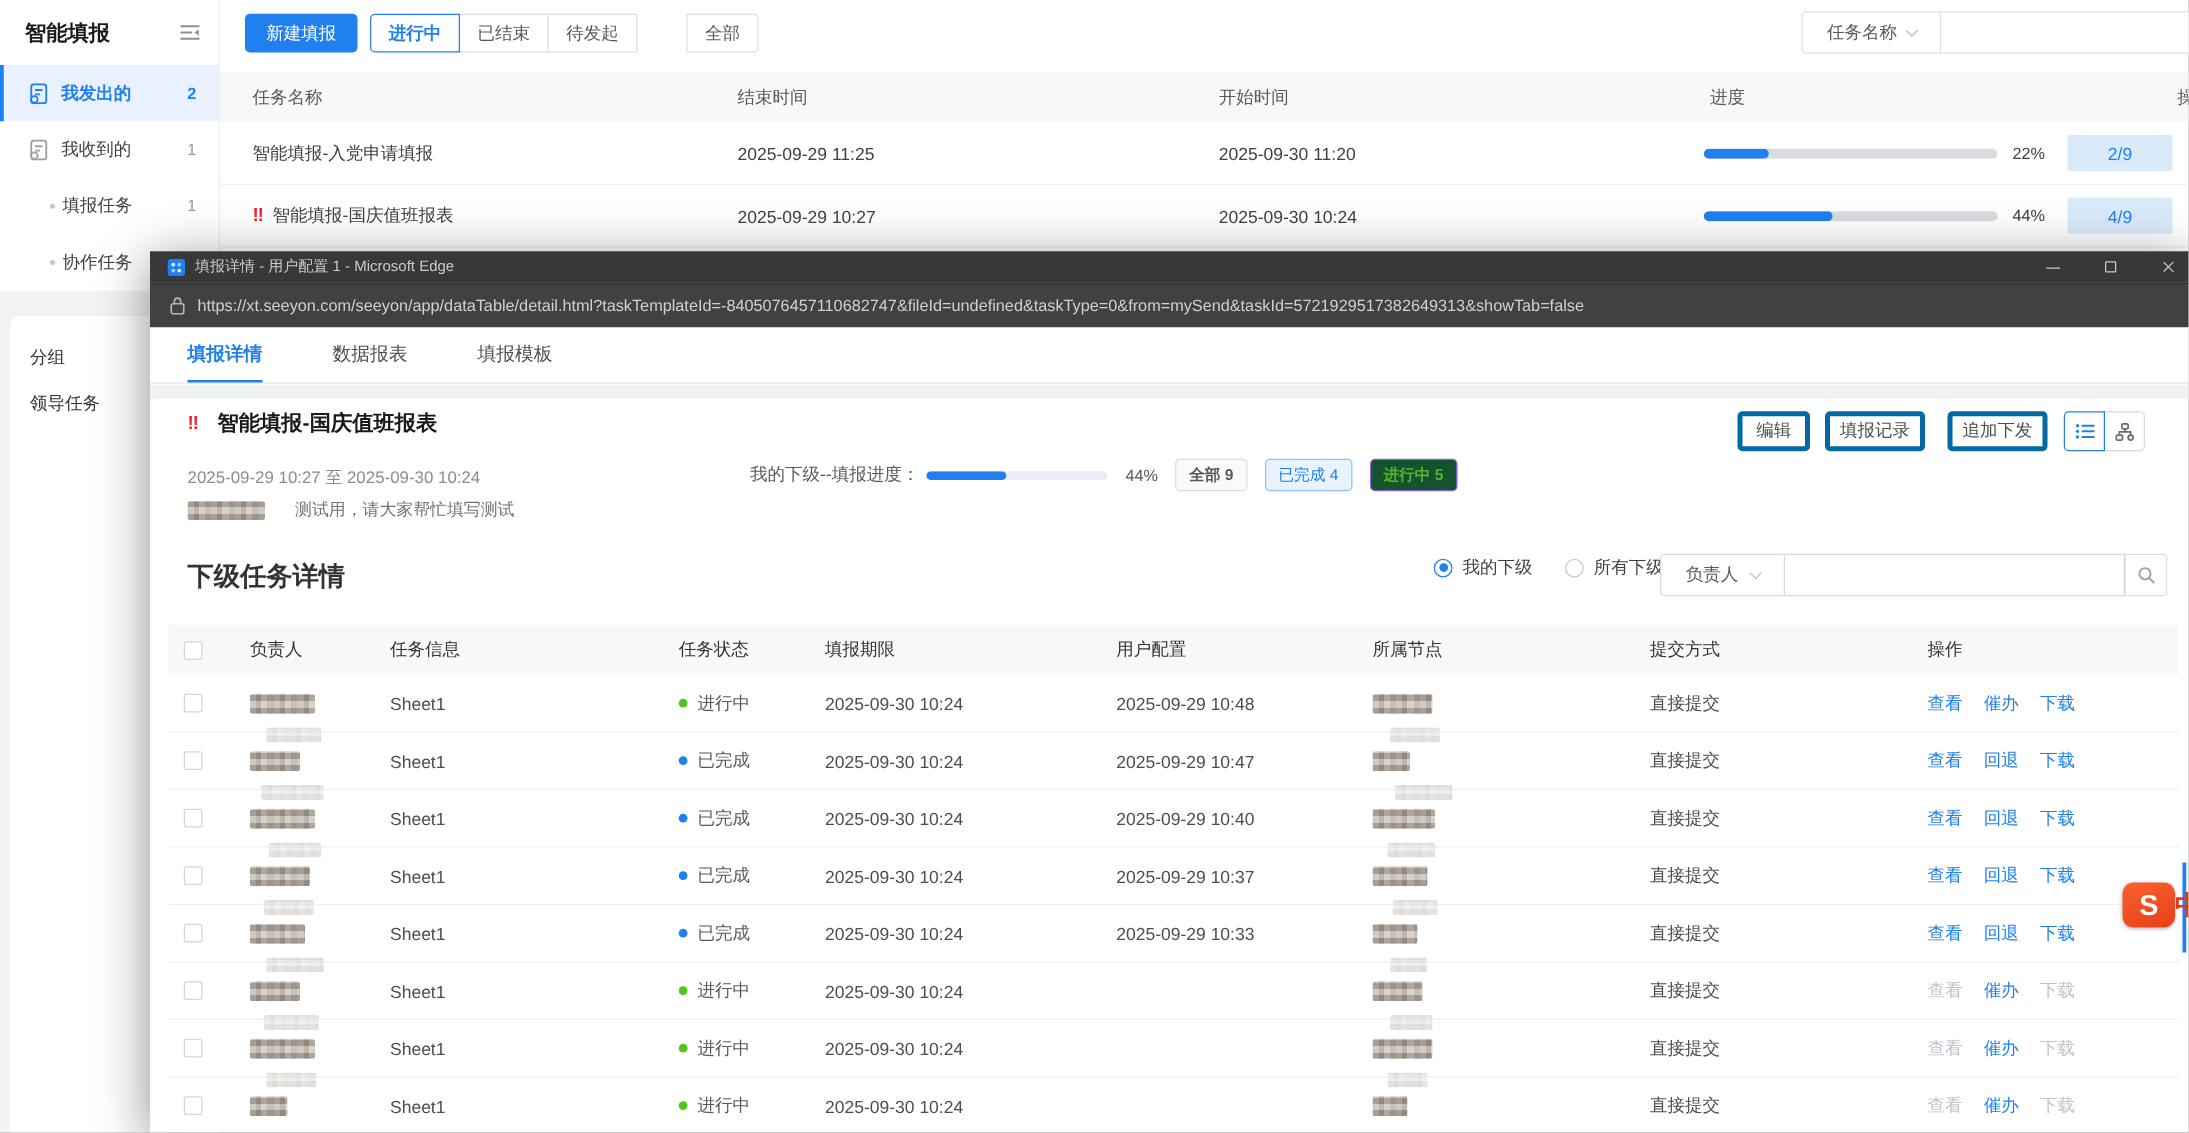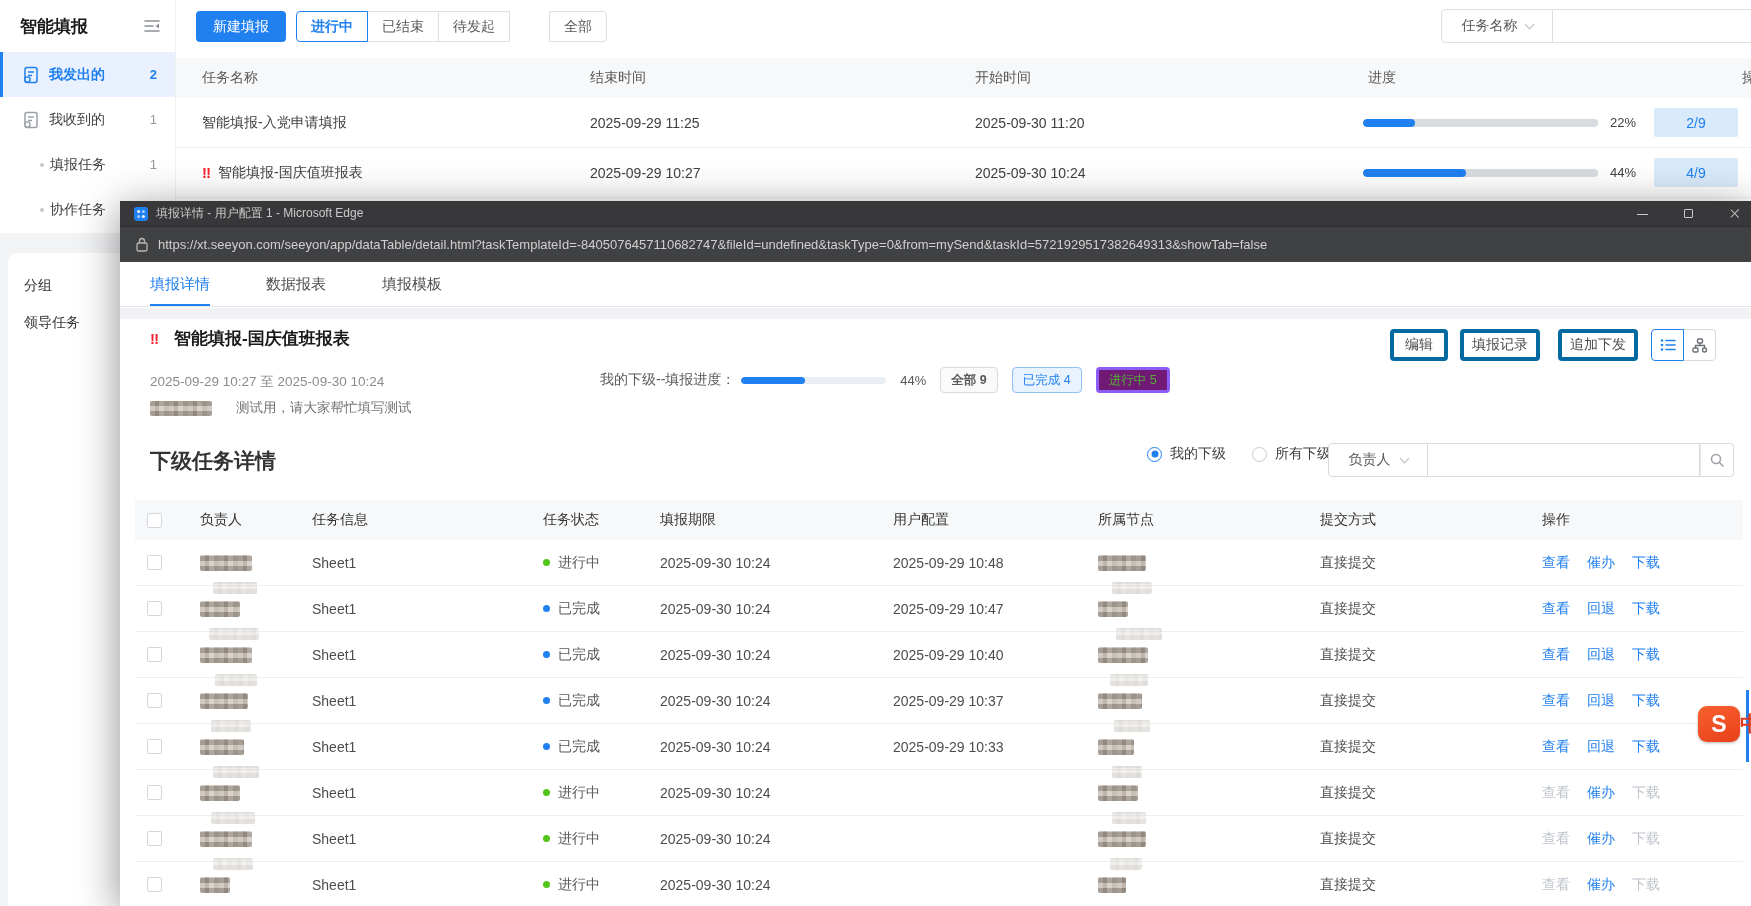--- a/index.html
+++ b/index.html
@@ -62,41 +62,41 @@
   .wc.max::after{content:"";position:absolute;inset:2px;border:1.2px solid #C7C8C9;border-radius:1px;}
   .wc.close::before,.wc.close::after{content:"";position:absolute;left:50%;top:1px;bottom:1px;width:1.4px;background:#C7C8C9;}
   .wc.close::before{transform:translateX(-50%) rotate(45deg);}
   .wc.close::after{transform:translateX(-50%) rotate(-45deg);}
   .m-urlbar{position:absolute;left:0;top:25px;right:0;height:36px;background:#404143;border-top:1px solid #2E2E30;
     display:flex;align-items:center;padding-left:16px;}
   .m-url{color:#D0D0D2;font-size:13px;margin-left:10px;white-space:nowrap;overflow:hidden;width:1560px;}
   .m-tabs{position:absolute;left:0;top:61px;right:0;height:45px;background:#fff;border-bottom:1px solid #E7E7E7;
     display:flex;padding-left:30px;gap:56px;}
   .mtab{line-height:43px;font-size:15px;color:#4D4D4D;cursor:pointer;border-bottom:2px solid transparent;}
-  .mtab.active{color:#2080F0;border-bottom-color:#2080F0;font-weight:400;}
+  .mtab.active{color:#2080F0;border-bottom-color:#2080F0;font-weight:700;}
   .m-band{position:absolute;left:0;top:107px;right:0;height:11px;background:#F0F2F5;}
 
   .d-title{position:absolute;left:30px;top:126px;display:flex;align-items:center;}
   .d-title .t{font-size:17px;font-weight:700;color:#1a1a1a;margin-left:8px;}
   .d-btn{position:absolute;top:128px;height:32px;background:#fff;border:4px solid #0369a1;border-radius:4px;
     color:#4D4D4D;font-size:14px;cursor:pointer;font-family:inherit;}
   .view-toggle{position:absolute;top:128px;left:1531px;display:flex;height:32px;}
   .vt{width:33px;height:32px;border:1px solid #D9D9D9;display:flex;align-items:center;justify-content:center;cursor:pointer;background:#fff;}
   .vt.first{border-radius:4px 0 0 4px;border-color:#2080F0;z-index:2;}
   .vt.last{border-radius:0 4px 4px 0;margin-left:-1px;}
   .d-date{position:absolute;left:30px;top:172px;font-size:13.5px;color:#8C8C8C;}
   .d-progress{position:absolute;left:480px;top:164px;height:30px;display:flex;align-items:center;}
   .d-plabel{color:#595959;}
   .d-track{width:145px;height:7px;border-radius:4px;background:#E9EDF4;overflow:hidden;margin-left:6px;flex:none;}
   .d-track>i{display:block;height:100%;background:#2080F0;border-radius:4px;}
   .d-pct{margin-left:14px;font-size:13px;color:#595959;}
   .badge{height:26px;display:flex;align-items:center;padding:0 10px;border-radius:4px;font-size:12.5px;margin-left:14px;cursor:pointer;}
   .badge.all{border:1px solid #DBDBDB;background:#FAFAFA;color:#595959;font-weight:bold;}
   .badge.done{border:1px solid #91BFF8;background:#E9F3FE;color:#2080F0;}
-  .badge.doing{border:3px solid #8b5cf6;background:#701a75;color:#52B032;}
+  .badge.doing{border:1px solid #8b5cf6;background:#14532d;color:#52B032;font-weight:bold;}
   .d-desc{position:absolute;left:30px;top:198px;display:flex;align-items:center;color:#737373;font-size:13.5px;}
 
   .pix{display:inline-block;height:16px;border-radius:2px;filter:blur(.6px);
     background-image:repeating-linear-gradient(0deg,rgba(125,115,105,.45) 0 5px,rgba(215,210,202,.5) 5px 10px),
       repeating-linear-gradient(90deg,#C9C2BA 0 5px,#A59B92 5px 9px,#D8D2CB 9px 14px,#B7AFA7 14px 19px);}
   .pix.ghost{position:absolute;opacity:.30;height:12px;}
 
   .d-sec-title{position:absolute;left:30px;top:246px;font-size:21px;font-weight:600;color:#333;}
   .radio-group{position:absolute;left:1027px;top:244px;display:flex;align-items:center;gap:26px;}
   .radio-opt{display:flex;align-items:center;gap:8px;color:#404040;cursor:pointer;}

